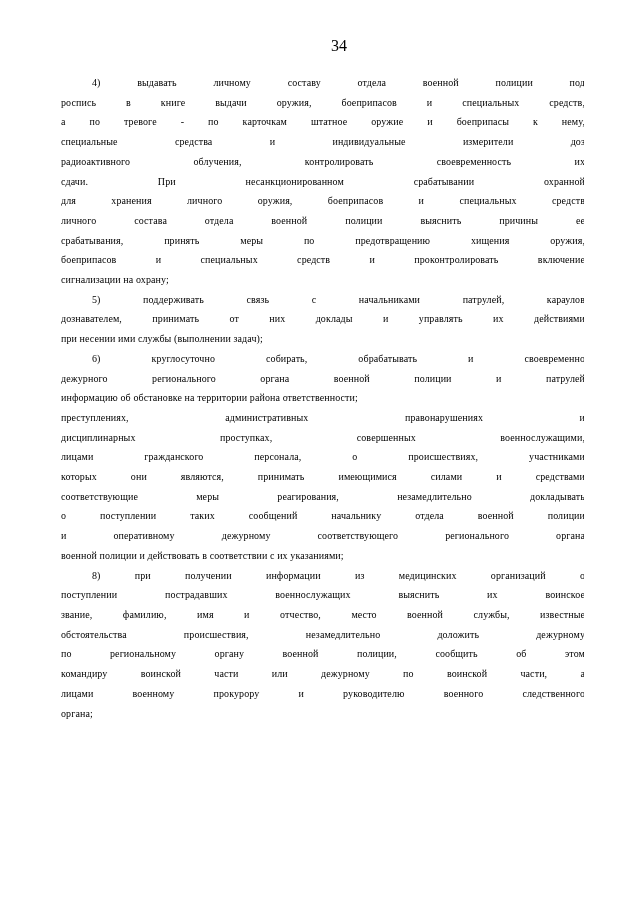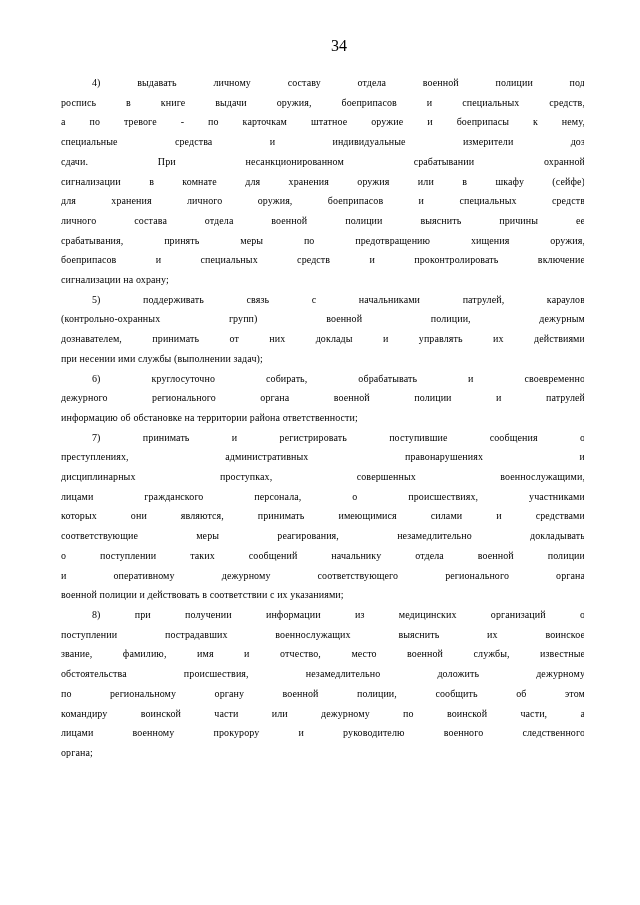--- a/index.html
+++ b/index.html
@@ -54,41 +54,39 @@
 <body>
 
 <div class="page">
   <div class="page-number">34</div>
   <div class="doc-body">
       <div class="paragraph">
         <div class="line first">4) выдавать личному составу отдела военной полиции под</div>
         <div class="line">роспись в книге выдачи оружия, боеприпасов и специальных средств,</div>
         <div class="line">а по тревоге - по карточкам штатное оружие и боеприпасы к нему,</div>
         <div class="line">специальные средства и индивидуальные измерители доз</div>
+        <div class="line">радиоактивного облучения, контролировать своевременность их</div>
         <div class="line">сдачи. При несанкционированном срабатывании охранной</div>
-        <div class="line">сигнализации в комнате для хранения оружия или в шкафу (сейфе)</div>
         <div class="line">для хранения личного оружия, боеприпасов и специальных средств</div>
         <div class="line">личного состава отдела военной полиции выяснить причины ее</div>
         <div class="line">срабатывания, принять меры по предотвращению хищения оружия,</div>
         <div class="line">боеприпасов и специальных средств и проконтролировать включение</div>
         <div class="line last">сигнализации на охрану;</div>
       </div>
       <div class="paragraph">
         <div class="line first">5) поддерживать связь с начальниками патрулей, караулов</div>
-        <div class="line">(контрольно-охранных групп) военной полиции, дежурным</div>
         <div class="line">дознавателем, принимать от них доклады и управлять их действиями</div>
         <div class="line last">при несении ими службы (выполнении задач);</div>
       </div>
       <div class="paragraph">
         <div class="line first">6) круглосуточно собирать, обрабатывать и своевременно</div>
         <div class="line">дежурного регионального органа военной полиции и патрулей</div>
         <div class="line last">информацию об обстановке на территории района ответственности;</div>
       </div>
       <div class="paragraph">
-        <div class="line first">7) принимать и регистрировать поступившие сообщения о</div>
         <div class="line">преступлениях, административных правонарушениях и</div>
         <div class="line">дисциплинарных проступках, совершенных военнослужащими,</div>
         <div class="line">лицами гражданского персонала, о происшествиях, участниками</div>
         <div class="line">которых они являются, принимать имеющимися силами и средствами</div>
         <div class="line">соответствующие меры реагирования, незамедлительно докладывать</div>
         <div class="line">о поступлении таких сообщений начальнику отдела военной полиции</div>
         <div class="line">и оперативному дежурному соответствующего регионального органа</div>
         <div class="line last">военной полиции и действовать в соответствии с их указаниями;</div>
       </div>
       <div class="paragraph">

